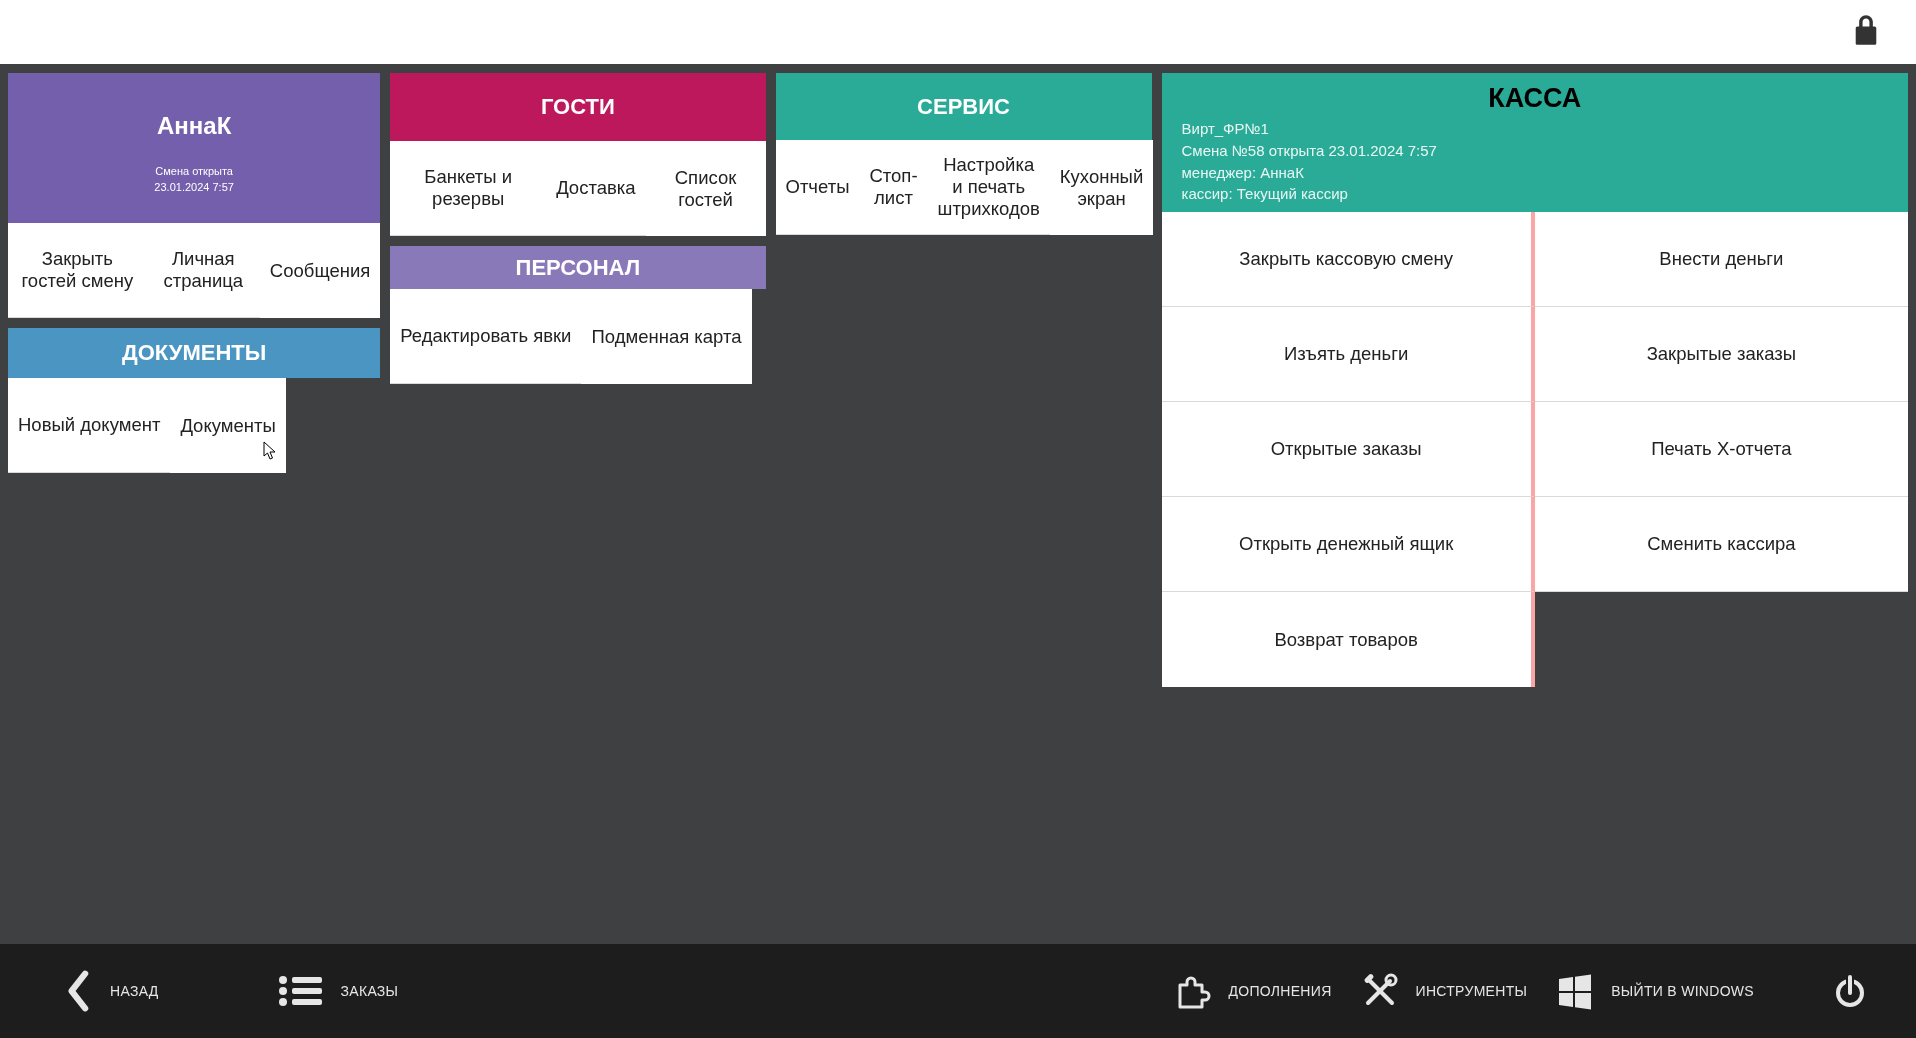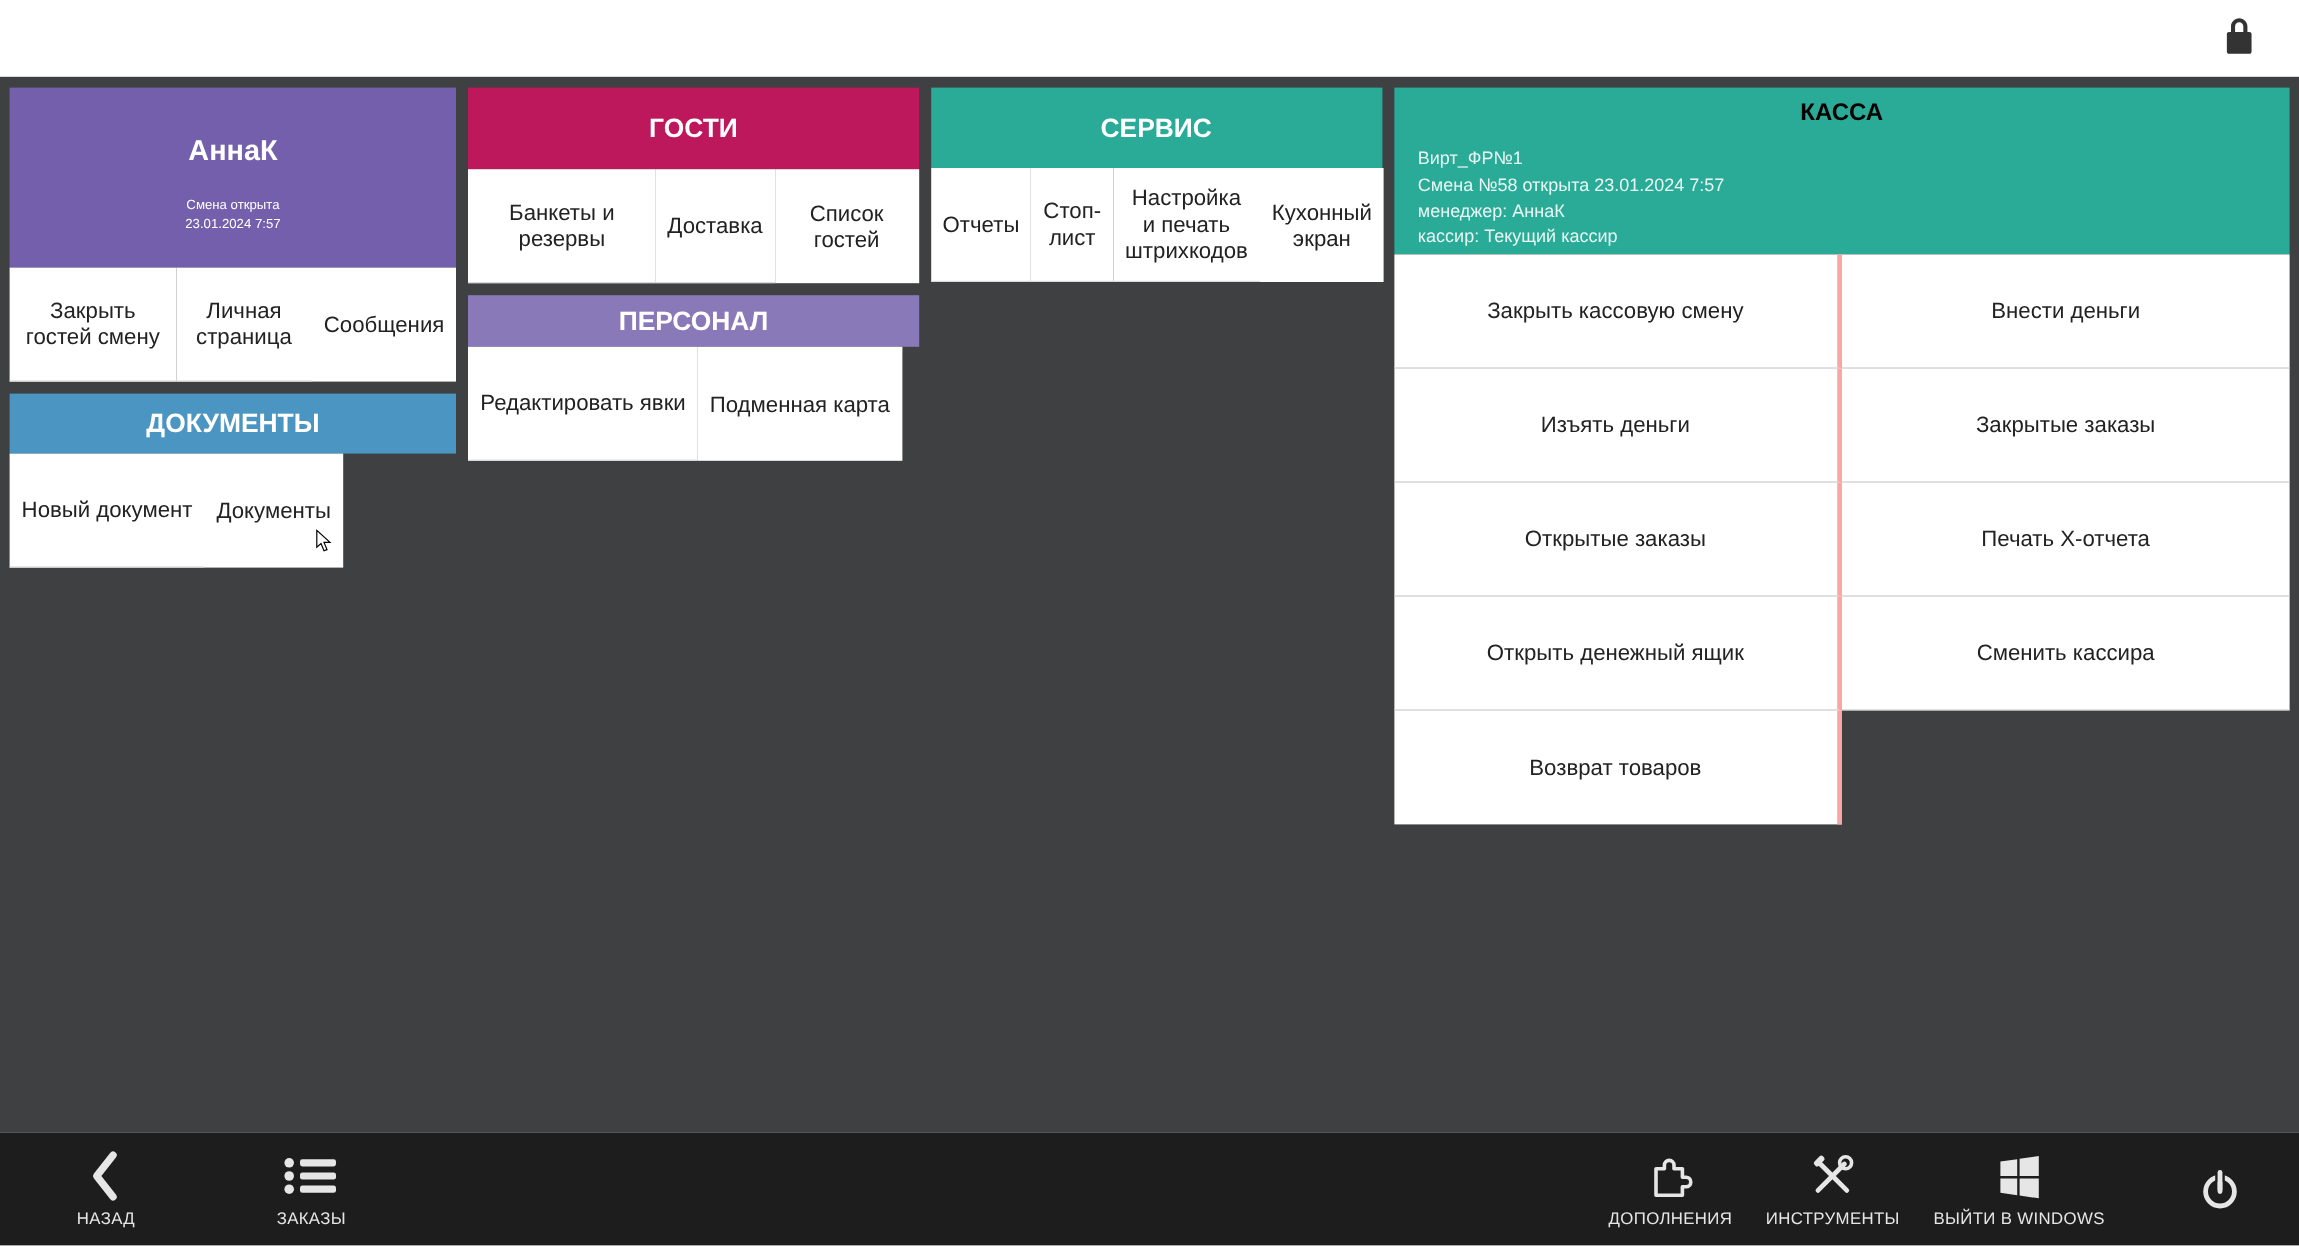--- a/index.html
+++ b/index.html
@@ -18,36 +18,36 @@
   .panel-header { color: #fff; text-align: center; font-size: 22px; font-weight: 600; display: flex; flex-direction: column; align-items: center; justify-content: center; }
   .userheader { background: #735fab; height: 150px; padding-top: 12px; }
   .userheader .uname { font-size: 24px; font-weight: 700; margin-bottom: 24px; }
   .userheader .usub { font-size: 11px; font-weight: 400; line-height: 1.45; }
   .docsheader { background: #4b95c3; height: 50px; }
   .guestsheader { background: #be185d; height: 68px; }
   .staffheader { background: #8a79b9; height: 43px; }
   .serviceheader { background: #2aab98; height: 67px; }
 
   .kassaheader { background: #2aab98; height: 139px; text-align: left; padding: 10px 20px 10px 20px; display: flex; flex-direction: column; justify-content: flex-start; }
-  .kassaheader .ktitle { text-align: center; font-size: 20px; font-weight: 700; margin-bottom: 16px; }
+  .kassaheader .ktitle { text-align: center; font-size: 27px; font-weight: 700; margin-bottom: 4px; }
   .kassaheader .kline { font-size: 15px; font-weight: 400; line-height: 1.45; color: #e9f7f4; }
 
   .btns { display: flex; }
   .fnbtn { background: #fff; color: #222; font-size: 18.5px; height: 95px; display: flex; align-items: center; justify-content: center; border: none; border-bottom: 1px solid #d9d9d9; cursor: pointer; text-align: center; padding: 4px 10px; }
   .fnbtn:last-child { border-bottom: none; }
   .shortrow { height: 95px; }
   .kassagrid { display: grid; grid-template-columns: 1fr 1fr; }
   .kassagrid .fnbtn { border-right: 4px solid #fca5a5; }
   .kassagrid .fnbtn:nth-child(2n) { border-right: none; }
   .kassagrid .lastsingle { grid-column: 1 / 2; border-bottom: none; }
 
   .gap10 { height: 10px; }
 
   .footer { height: 94px; background: #1d1d1d; display: flex; align-items: center; color: #e6e6e6; padding: 0 34px 0 50px; }
-  .fbtn { display: flex; flex-direction: column; align-items: center; gap: 6px; cursor: pointer; padding: 0 14px; font-size: 14px; letter-spacing: 0.3px; }
+  .fbtn { display: flex; align-items: center; gap: 16px; cursor: pointer; padding: 0 14px; font-size: 14px; letter-spacing: 0.3px; }
   .fbtn .fic { height: 42px; display: flex; align-items: center; justify-content: center; }
   .spacer { flex: 1; }
   .fbtn span { white-space: nowrap; }
 
   .cursor { position:absolute; left:263px; top:441px; pointer-events:none; color:#000; font-size:16px; }
 </style>
 </head>
 <body>
 
 <div class="app">

